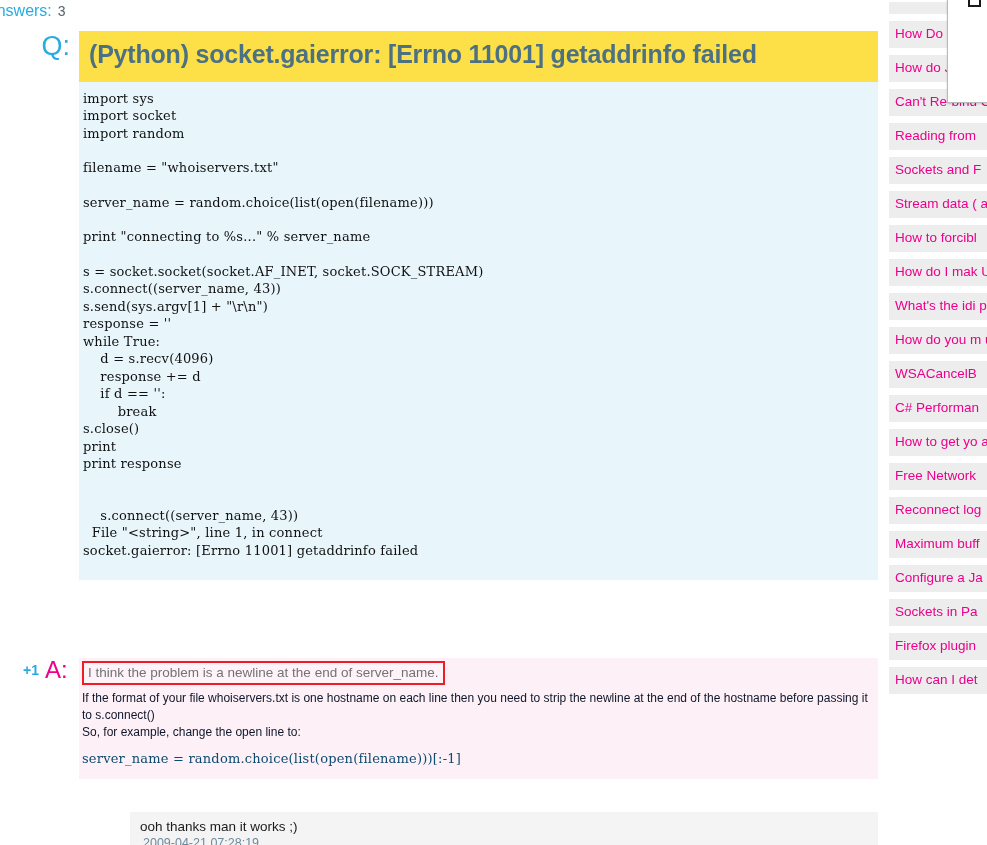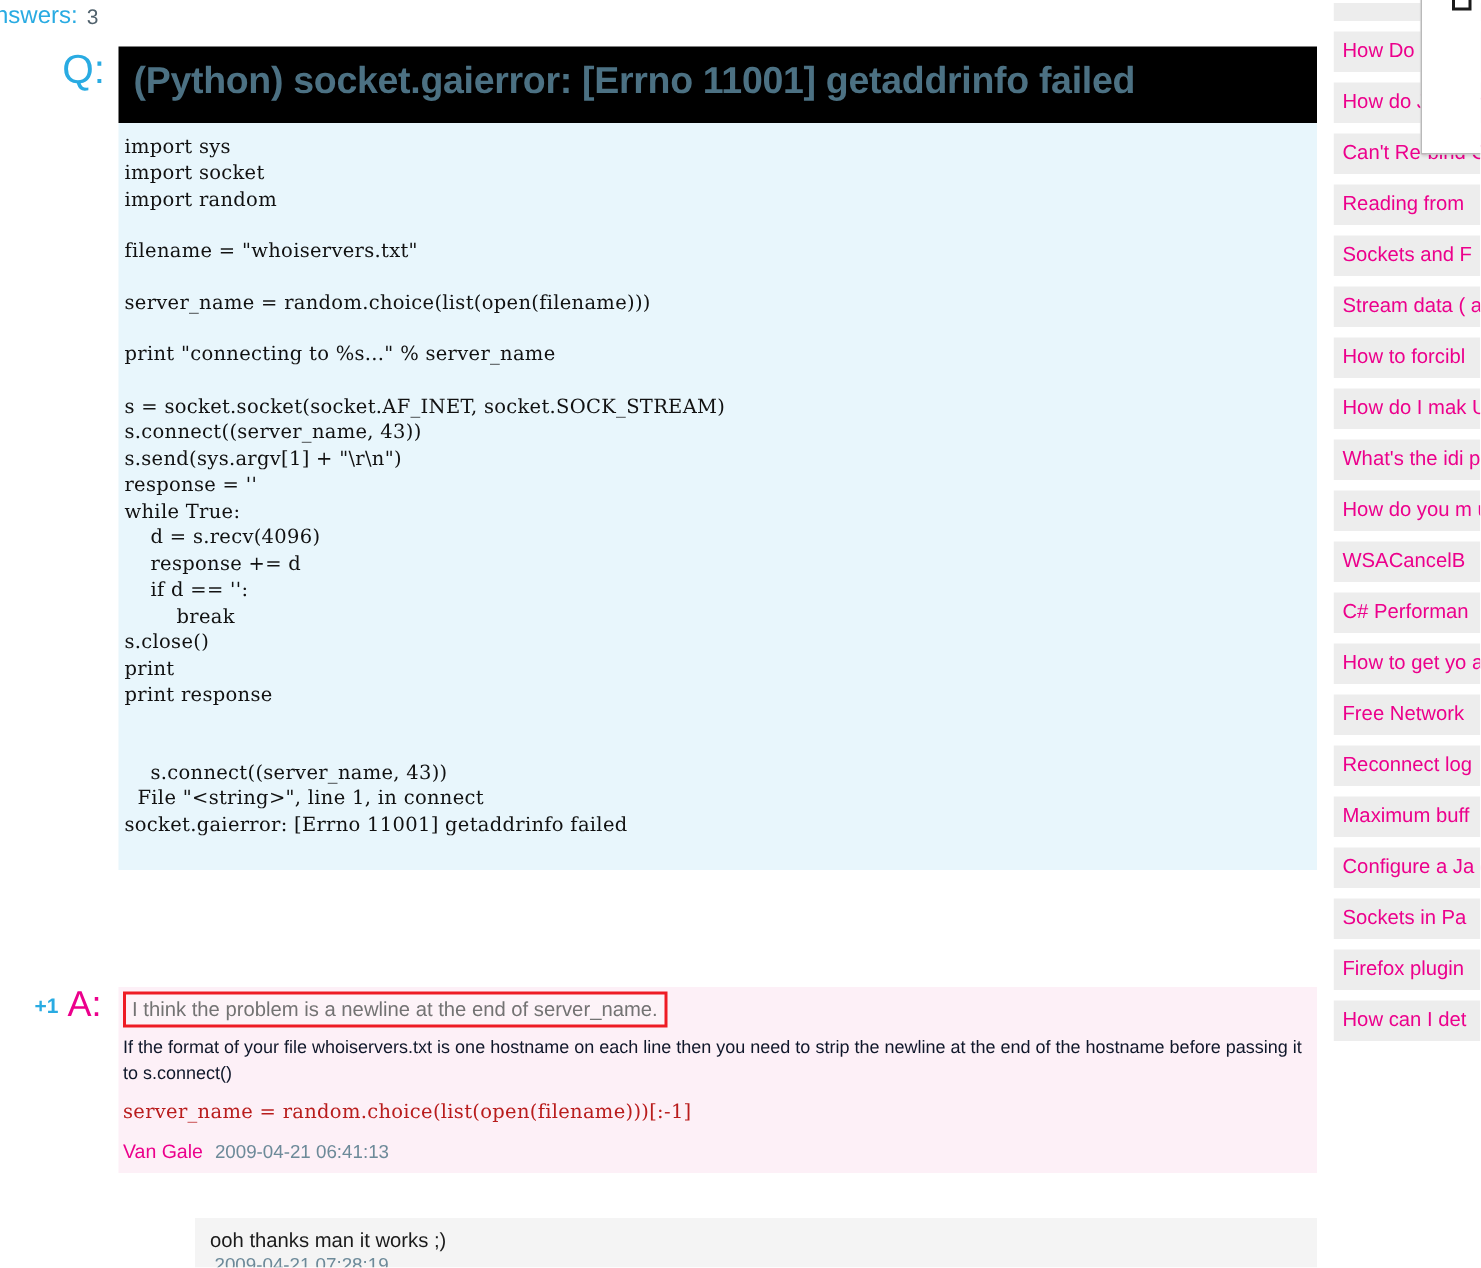--- a/index.html
+++ b/index.html
@@ -51,21 +51,21 @@
     width: 79px;
     text-align: right;
     padding-right: 9px;
     color: #29abe2;
     font-size: 27px;
     line-height: 31px;
     font-weight: 400;
     flex: 0 0 79px;
   }
   .q-title {
-    background: #000000;
+    background: #fde047;
     color: #4c7183;
     font-size: 25px;
     font-weight: bold;
     line-height: 1.35;
     padding: 7px 10px 10px 10px;
     flex: 1 1 auto;
     letter-spacing: -0.2px;
   }
   .q-body {
     margin-left: 79px;
@@ -137,21 +137,21 @@
   .a-text {
     color: #0f172a;
     font-size: 12px;
     line-height: 17px;
     padding-top: 0px;
   }
   .a-code {
     font-family: "DejaVu Serif", "Liberation Serif", serif;
     font-size: 13px;
     line-height: 17.5px;
-    color: #b91c1c;
+    color: #0c4a6e;
     margin: 9px 0 7px 0;
     white-space: pre;
     letter-spacing: 0.2px;
   }
   .a-meta {
     display: flex;
     align-items: baseline;
     gap: 8px;
     padding: 2px 0 3px 0;
   }
@@ -267,25 +267,22 @@
     </div>
   </div>
 
   <div class="a-wrap">
     <div class="a-row">
       <div class="a-vote">+1</div>
       <div class="a-marker">A:</div>
       <div class="a-body">
         <div class="a-first-line">I think the problem is a newline at the end of server_name.</div>
         <div class="a-text">If the format of your file whoiservers.txt is one hostname on each line then you need to strip the newline at the end of the hostname before passing it to s.connect()</div>
+        <div class="a-text">So, for example, change the open line to:</div>
         <pre class="a-code">server_name = random.choice(list(open(filename)))[:-1]</pre>
-        <div class="a-meta">
-          <span class="a-author">Van Gale</span>
-          <span class="a-time">2009-04-21 06:41:13</span>
-        </div>
       </div>
     </div>
   </div>
 
   <div class="comment-wrap">
     <div class="comment">
       <div class="comment-text">ooh thanks man it works ;)</div>
       <div class="comment-time">2009-04-21 07:28:19</div>
     </div>
   </div>

